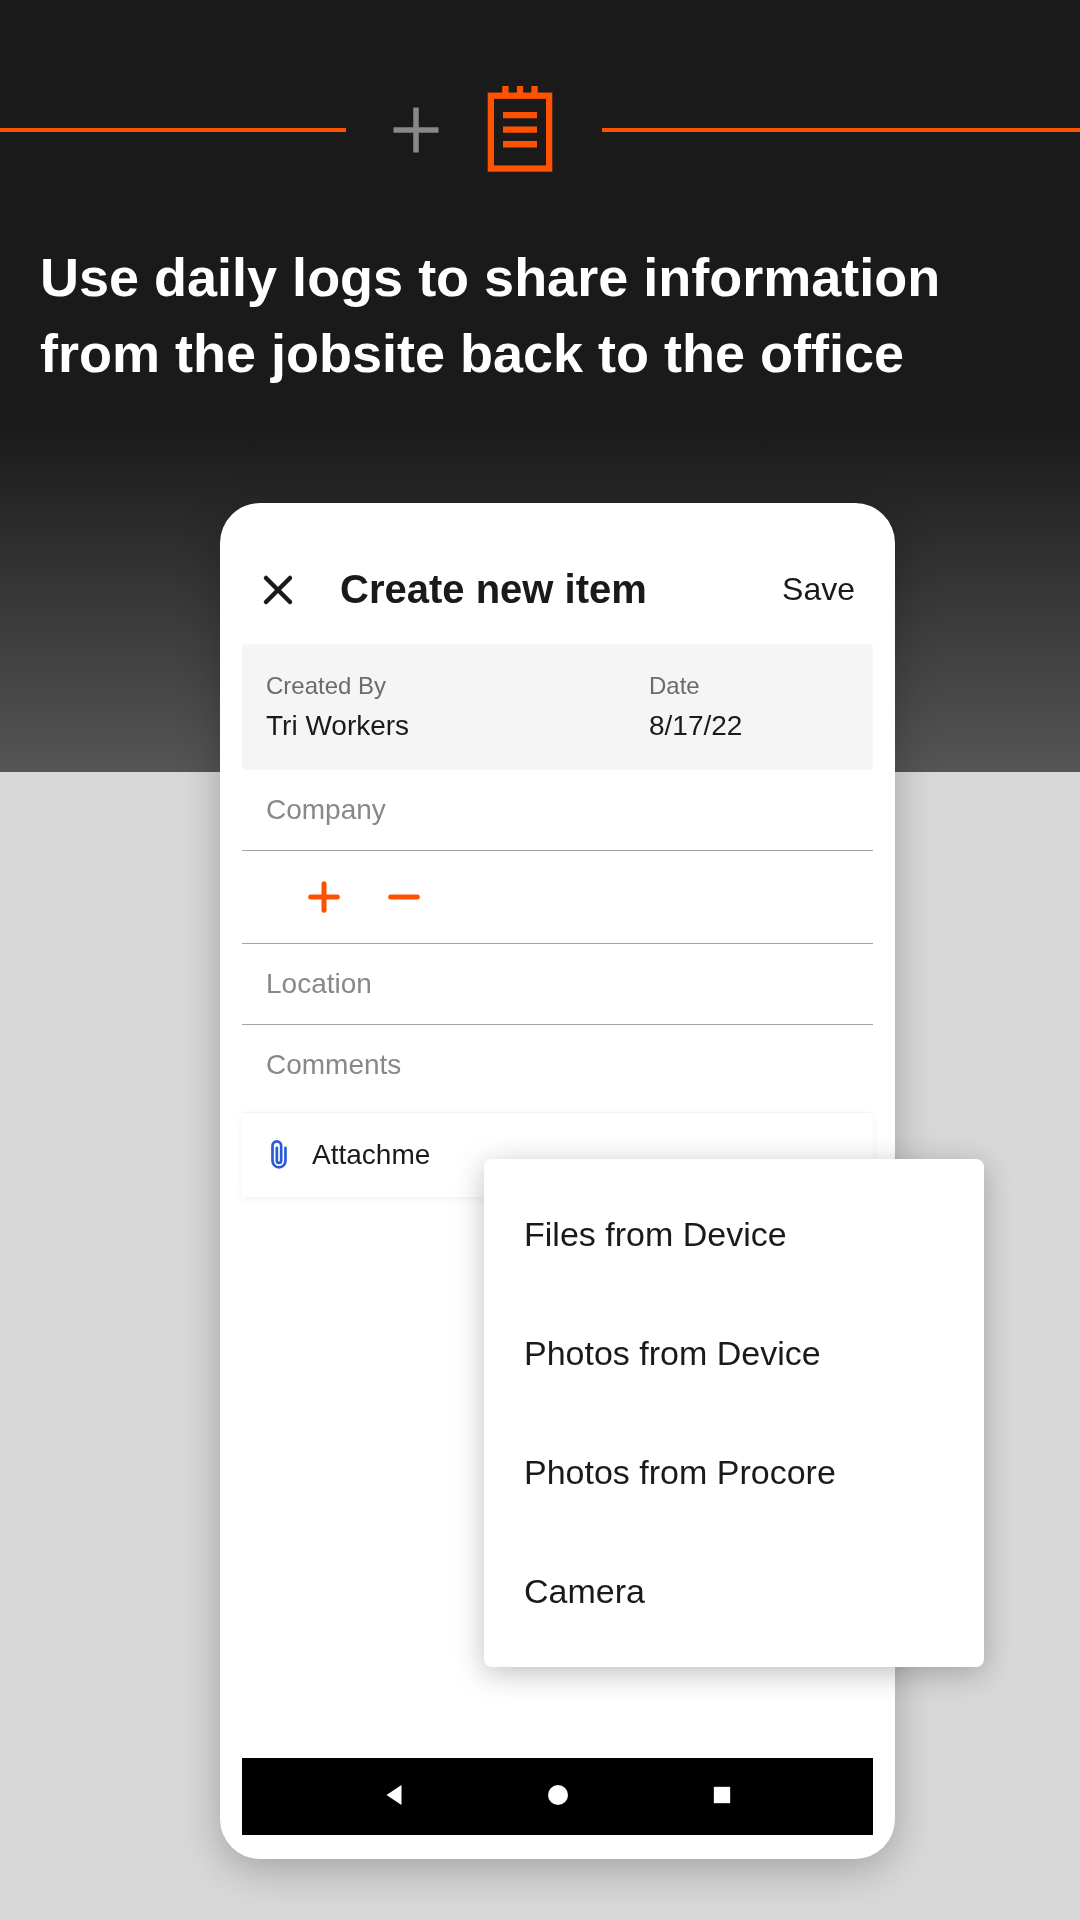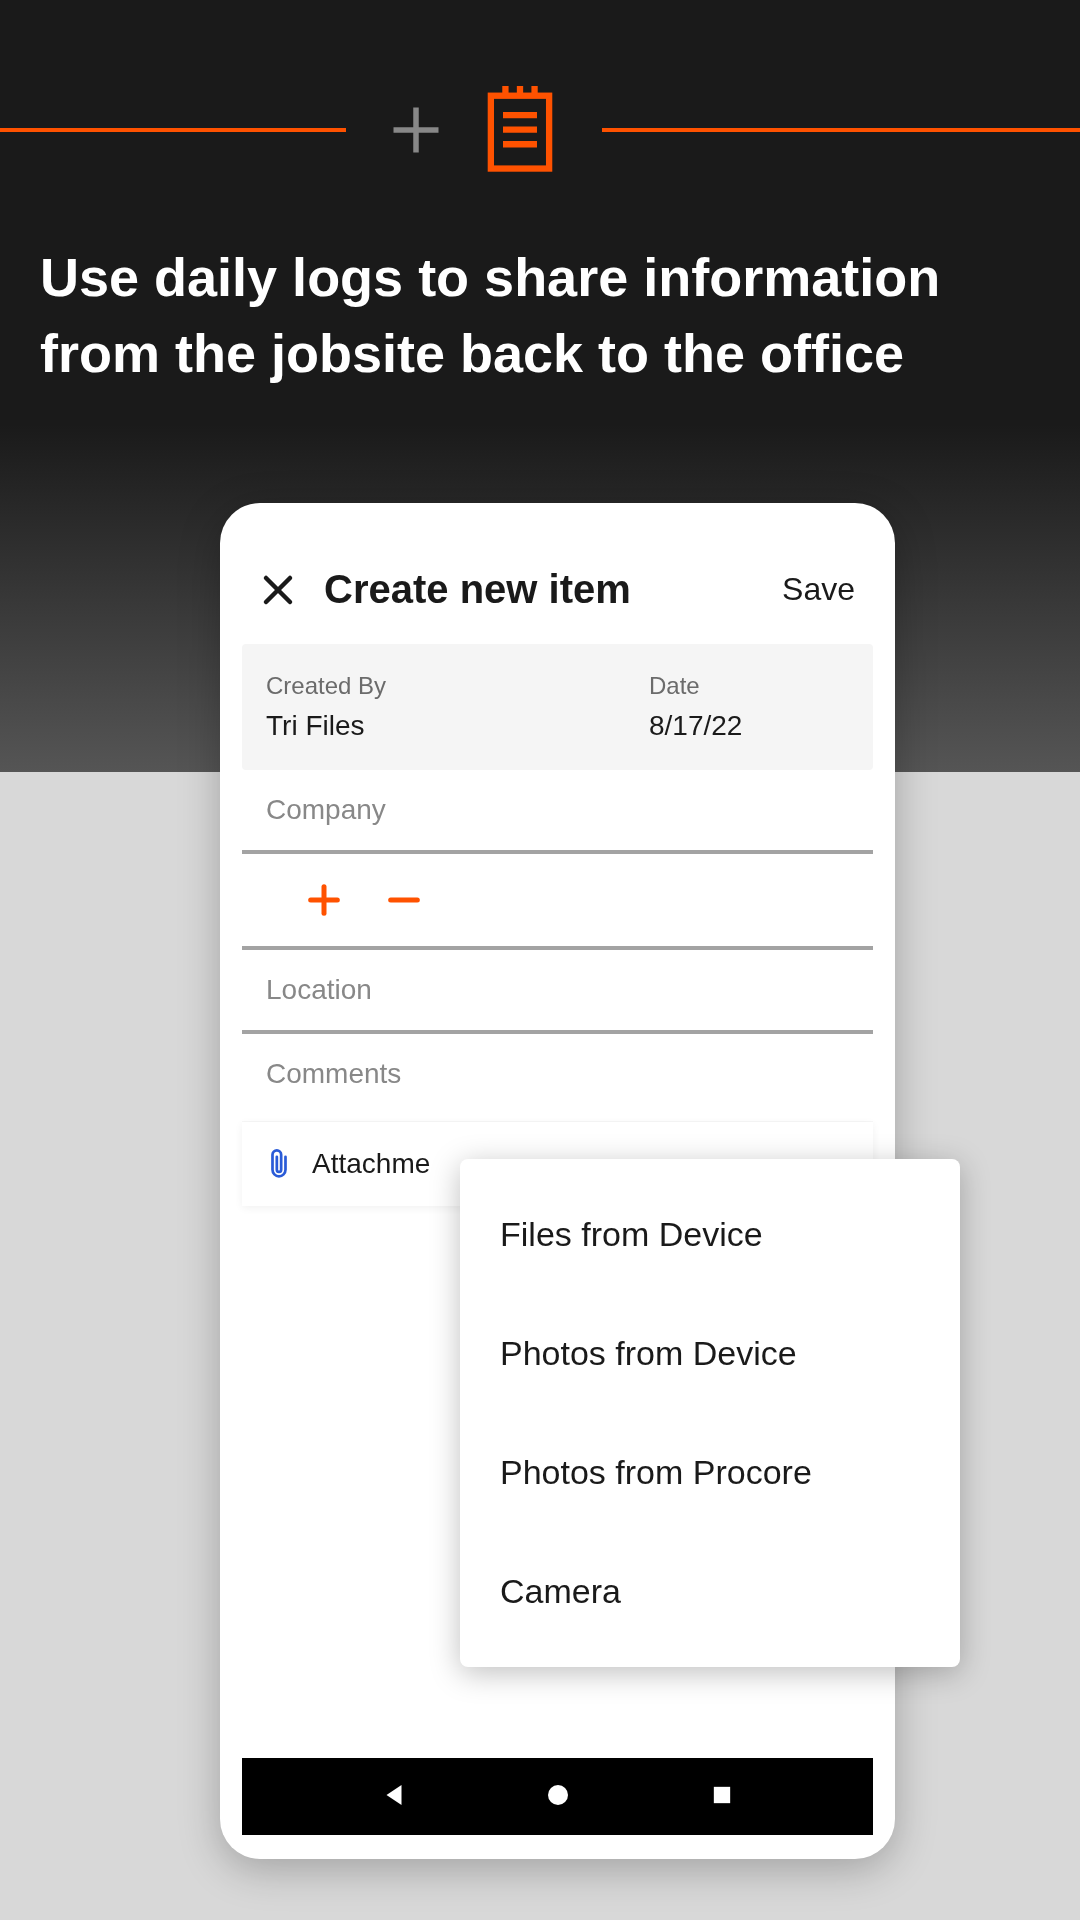--- a/index.html
+++ b/index.html
@@ -46,40 +46,41 @@
     display: flex;
     flex-direction: column;
   }
 
   .phone-top-pad { height: 40px; }
 
   .app-header {
     display: flex;
     align-items: center;
     padding: 24px 40px;
+    gap: 16px;
   }
   .close-x { width: 36px; height: 36px; color: #1a1a1a; }
   .app-title { font-size: 40px; font-weight: 700; margin-left: 28px; color: #1a1a1a; flex: 1; }
   .save-btn { font-size: 32px; color: #1a1a1a; font-weight: 500; }
 
   .content { padding: 0 22px; margin-top: 8px; }
 
   .meta-card {
     background: #f5f5f5;
     border-radius: 4px;
     padding: 28px 24px;
     display: flex;
   }
   .meta-col { flex: 1; }
   .meta-col.right { flex: 0 0 200px; }
   .meta-label { color: #6b6b6b; font-size: 24px; margin-bottom: 10px; }
   .meta-value { color: #1a1a1a; font-size: 28px; }
 
   .field-row {
-    border-bottom: 4px solid #a3a3a3;
+    border-bottom: 1px solid #a3a3a3;
     padding: 24px 24px;
   }
   .field-placeholder { color: #888; font-size: 28px; }
   .field-label-small { color: #888; font-size: 22px; margin-bottom: 8px; }
   .field-val { color: #1a1a1a; font-size: 28px; }
 
   .workers-row { display: flex; align-items: center; }
   .workers-info { flex: 1; }
   .step-btn { width: 44px; height: 44px; color: #ff5200; display: flex; align-items: center; justify-content: center; margin-left: 36px; }
 
@@ -101,21 +102,21 @@
     background: #000;
     display: flex;
     align-items: center;
     justify-content: space-around;
     padding: 0 70px;
   }
   .nav-shape { color: #fff; }
 
   .popup {
     position: absolute;
-    left: 460px;
+    left: 484px;
     top: 1159px;
     width: 500px;
     background: #fff;
     border-radius: 8px;
     box-shadow: 0 6px 30px rgba(0,0,0,0.25);
     padding: 16px 0;
   }
   .popup-item {
     padding: 40px 40px;
     font-size: 34px;
@@ -161,21 +162,21 @@
       </svg>
     </div>
     <div class="app-title">Create new item</div>
     <div class="save-btn">Save</div>
   </div>
 
   <div class="content">
     <div class="meta-card">
       <div class="meta-col">
         <div class="meta-label">Created By</div>
-        <div class="meta-value">Tri Files</div>
+        <div class="meta-value">Tri Workers</div>
       </div>
       <div class="meta-col right">
         <div class="meta-label">Date</div>
         <div class="meta-value">8/17/22</div>
       </div>
     </div>
 
     <div class="field-row">
       <div class="field-placeholder">Company</div>
     </div>

